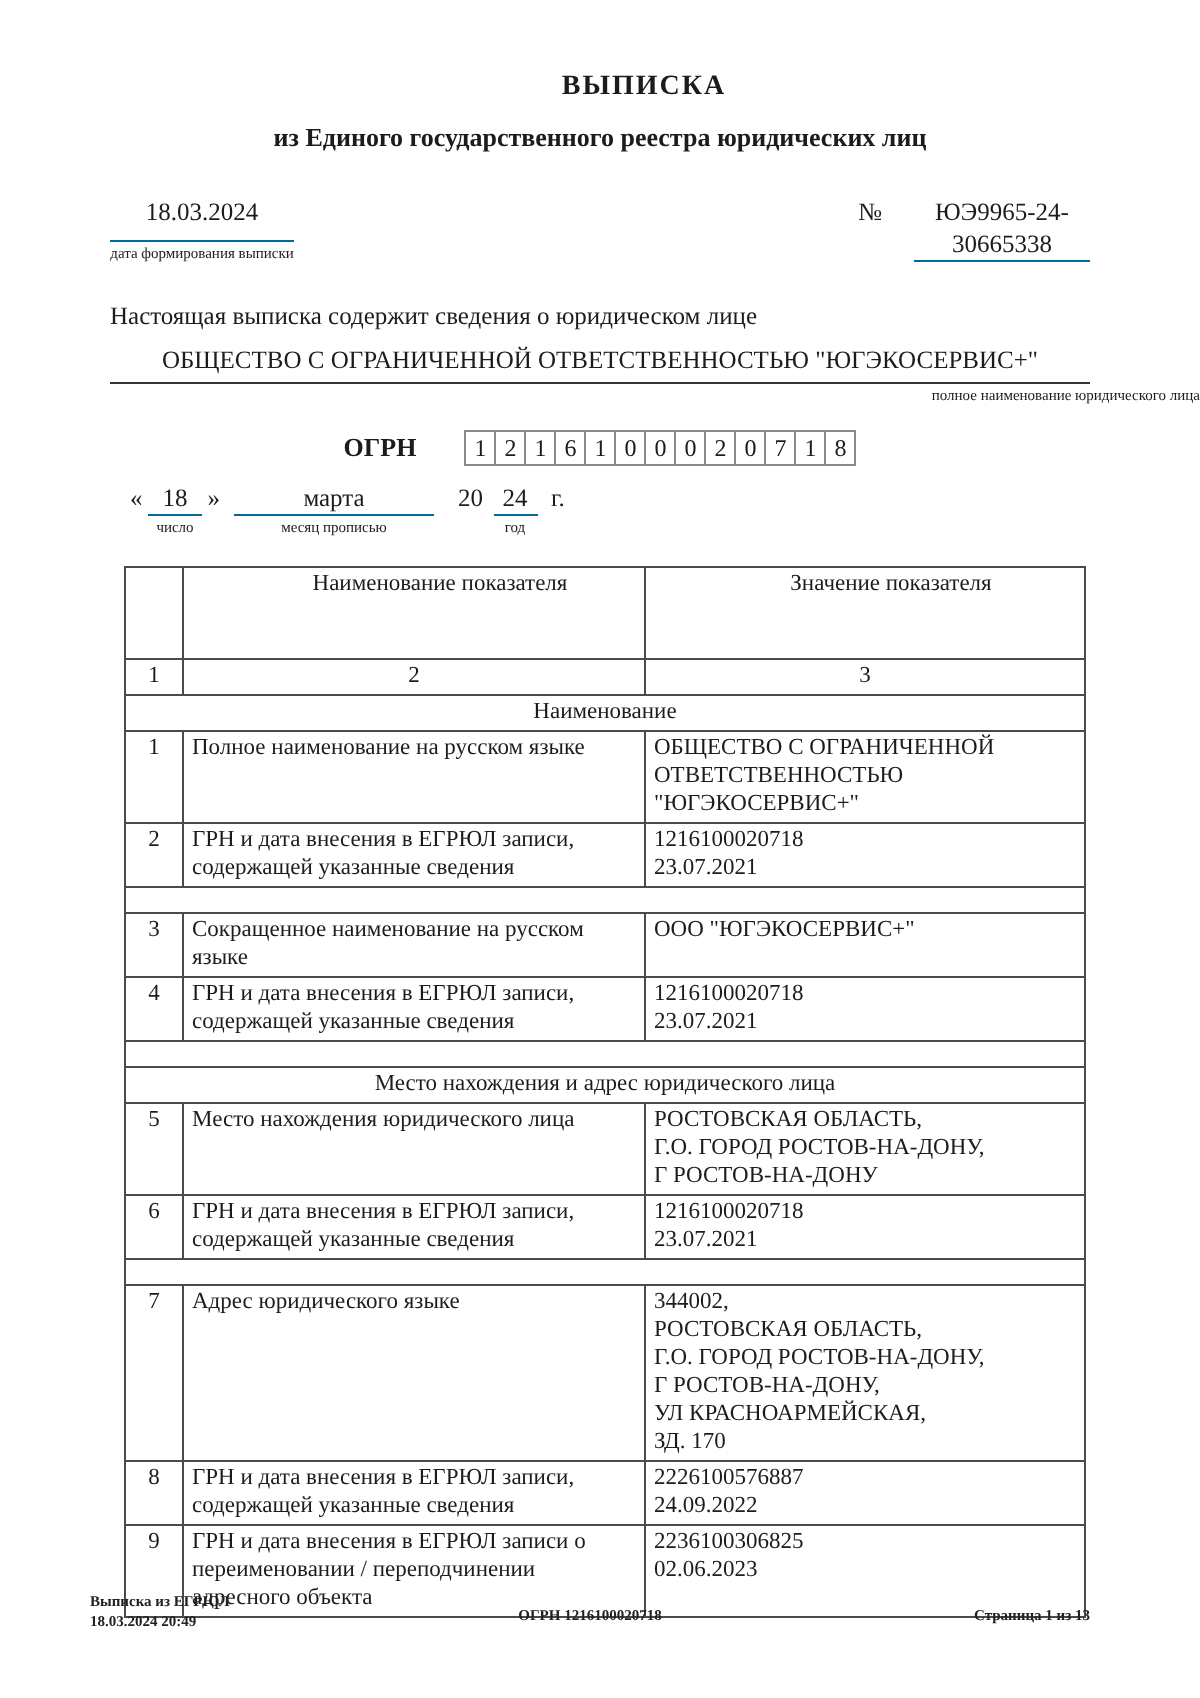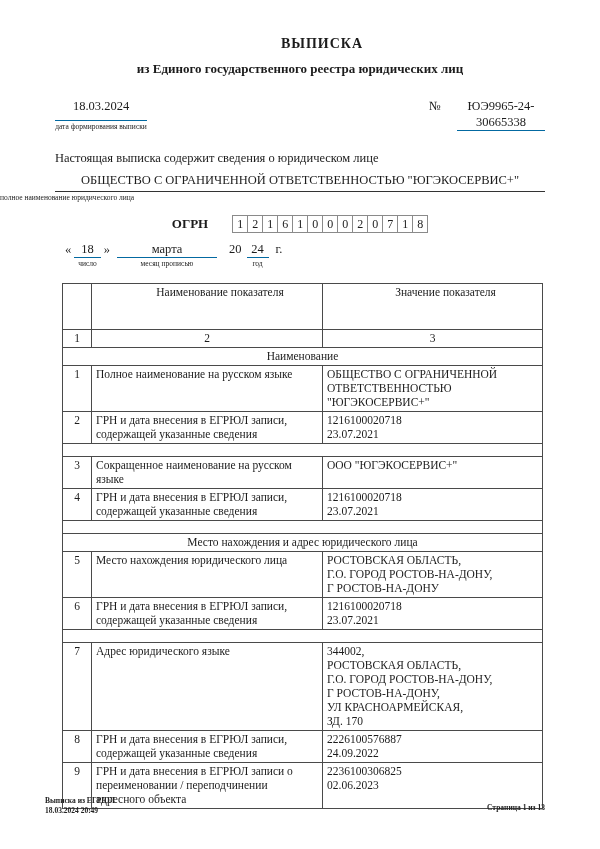--- a/index.html
+++ b/index.html
@@ -26,21 +26,21 @@
   .date-field .field-value { padding-bottom:6px; }
   .number-group { display:flex; gap:16px; align-items:flex-start; }
   .number-sign { padding-top:0; }
   .number-field { width:88px; }
   .number-field .field-value { white-space:pre-line; line-height:1.25; }
   .intro { margin:20px 55px 0 55px; font-size:12.5px; }
   .company {
     margin:7px 55px 0 55px; text-align:center; font-size:12.5px;
     border-bottom:1px solid #333; padding-bottom:3px;
   }
-  .company-label { font-size:7.5px; text-align:left; padding-top:1px; }
+  .company-label { font-size:7.5px; text-align:right; padding-top:1px; }
   .ogrn-row {
     margin-top:13px; display:flex; justify-content:center;
     align-items:center; gap:25px;
   }
   .ogrn-label { font-weight:bold; font-size:13px; }
   .ogrn-boxes { display:flex; }
   .ogrn-boxes .digit {
     width:16px; height:18px; border:1px solid #8a8a8a; margin-left:-1px;
     font-size:12px; text-align:center; line-height:17px;
   }
@@ -250,16 +250,17 @@
 02.06.2023</td>
         </tr>
       </tbody>
   </table>
 
   <div class="footer">
     <div class="footer-left">
       <div>Выписка из ЕГРЮЛ</div>
       <div>18.03.2024 20:49</div>
     </div>
+    <div class="footer-center">ОГРН 1216100020718</div>
     <div class="footer-right">Страница 1 из 13</div>
   </div>
 
 </div>
 
 </body></html>

